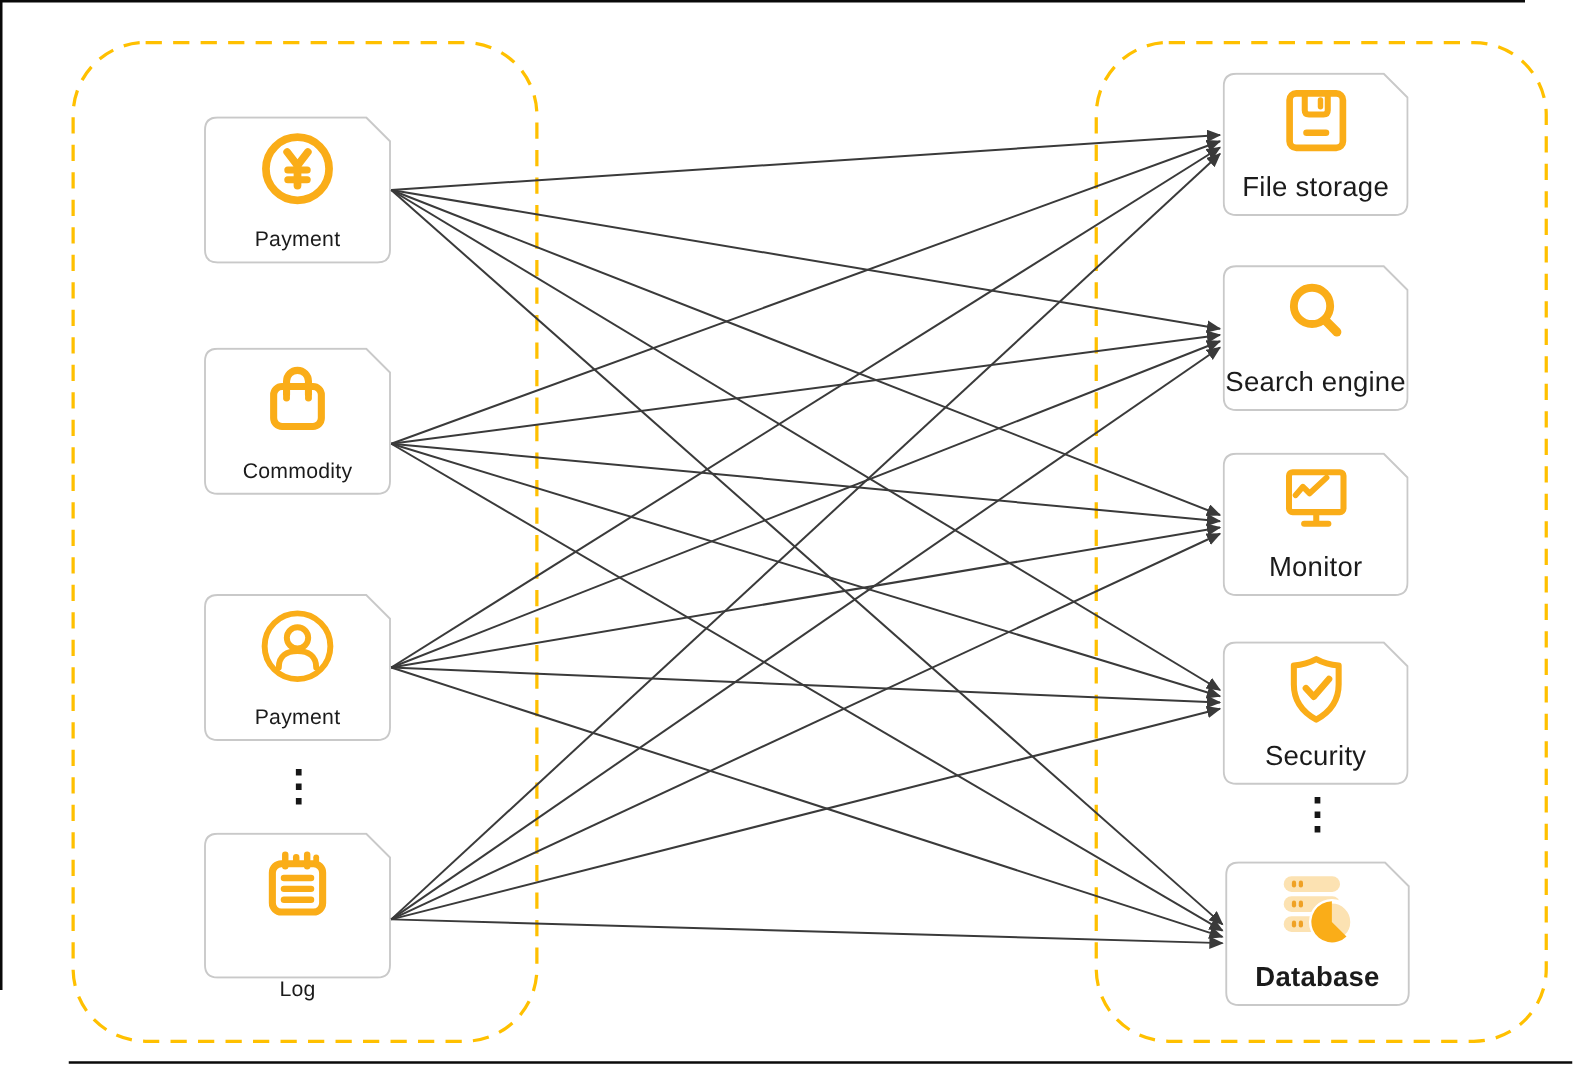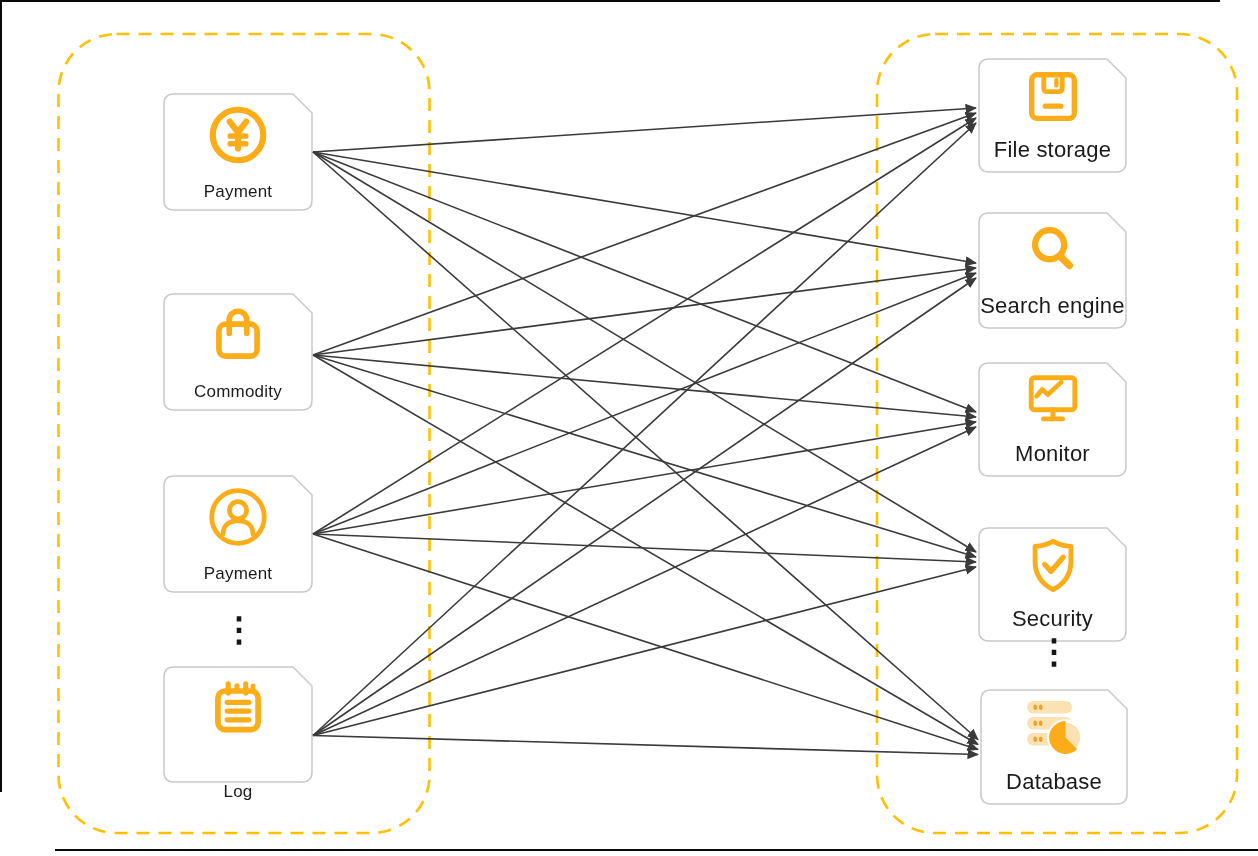--- a/index.html
+++ b/index.html
@@ -56,21 +56,21 @@
         <circle cx="32" cy="32" r="24.5" stroke-width="6"></circle>
         <path d="M24 19 L32 29.5 L40 19" stroke-width="6"></path>
         <path d="M32 29.5 V45" stroke-width="6"></path>
         <path d="M24.5 33 H39.5" stroke-width="5.5"></path>
         <path d="M24.5 40.5 H39.5" stroke-width="5.5"></path>
       </svg>
     </div>
     <div class="label">Payment</div>
   </div>
 
-  <div class="card left" id="node-commodity" style="left:163px;top:293px;width:150px;height:118px;">
+  <div class="card left" id="node-commodity" style="left:163px;top:278px;width:150px;height:118px;">
     <svg class="shape" width="150" height="118" viewBox="0 0 150 118">
         <path d="M1 11 Q1 1 11 1 H130 L149 20 V107 Q149 117 139 117 H11 Q1 117 1 107 Z" fill="#ffffff" stroke="#C9C9C9" stroke-width="1.5"></path>
       </svg>
     <div class="icon">
       <svg width="66" height="66" viewBox="0 0 64 64" fill="none" stroke="var(--accent)" stroke-linecap="round" stroke-linejoin="round">
         <rect x="13.5" y="21.5" width="37" height="31" rx="6.5" stroke-width="5.5"></rect>
         <path d="M23.5 28 V17.5 a8.5 8.5 0 0 1 17 0 V28" stroke-width="5.5"></path>
         <circle cx="23.5" cy="30.5" r="2.7" fill="var(--accent)" stroke="none"></circle>
         <circle cx="40.5" cy="30.5" r="2.7" fill="var(--accent)" stroke="none"></circle>
       </svg>
@@ -149,36 +149,36 @@
       <svg width="62" height="62" viewBox="0 0 64 64" fill="none" stroke="var(--accent)" stroke-linecap="round" stroke-linejoin="round">
         <rect x="9.5" y="8" width="45" height="33" rx="3" stroke-width="5"></rect>
         <path d="M15 27 L21 20 L26.5 25.5 L40.5 12.5" stroke-width="4.8"></path>
         <path d="M32 41 V49" stroke-width="5"></path>
         <path d="M22 50.5 H42" stroke-width="5"></path>
       </svg>
     </div>
     <div class="label">Monitor</div>
   </div>
 
-  <div class="card right" id="node-security" style="left:978px;top:527px;width:149px;height:115px;">
+  <div class="card right" id="node-security" style="left:978px;top:513px;width:149px;height:115px;">
     <svg class="shape" width="149" height="115" viewBox="0 0 149 115">
         <path d="M1 11 Q1 1 11 1 H129 L148 20 V104 Q148 114 138 114 H11 Q1 114 1 104 Z" fill="#ffffff" stroke="#C9C9C9" stroke-width="1.5"></path>
       </svg>
     <div class="icon">
       <svg width="62" height="62" viewBox="0 0 64 64" fill="none" stroke="var(--accent)" stroke-linecap="round" stroke-linejoin="round">
         <path d="M32 6.5 C37.5 9.5 44.5 11.3 50.5 11.8 V27.5 C50.5 41.5 43 50.5 32 56.5 C21 50.5 13.5 41.5 13.5 27.5 V11.8 C19.5 11.3 26.5 9.5 32 6.5 Z" stroke-width="5"></path>
         <path d="M23.5 30.5 L30 37.5 L42.5 23" stroke-width="5.5"></path>
       </svg>
     </div>
     <div class="label">Security</div>
   </div>
 
   <div class="ellipsis" style="left:1037px;top:634px;">⋮</div>
 
-  <div class="card right" id="node-database" style="left:980px;top:689px;width:148px;height:116px;">
+  <div class="card right" id="node-database" style="left:980px;top:689px;width:148px;height:116px;font-weight:bold;">
     <svg class="shape" width="148" height="116" viewBox="0 0 148 116">
         <path d="M1 11 Q1 1 11 1 H128 L147 20 V105 Q147 115 137 115 H11 Q1 115 1 105 Z" fill="#ffffff" stroke="#C9C9C9" stroke-width="1.5"></path>
       </svg>
     <div class="icon">
       <svg width="64" height="60" viewBox="0 0 64 58">
         <rect x="5" y="3" width="45" height="12.5" rx="6.2" fill="var(--pale)"></rect>
         <rect x="5" y="19" width="45" height="12.5" rx="6.2" fill="var(--pale)"></rect>
         <rect x="5" y="35" width="45" height="12.5" rx="6.2" fill="var(--pale)"></rect>
         <rect x="11.5" y="6.4" width="3.4" height="5.6" rx="1.7" fill="#EFA125"></rect>
         <rect x="17" y="6.4" width="3.4" height="5.6" rx="1.7" fill="#EFA125"></rect>

